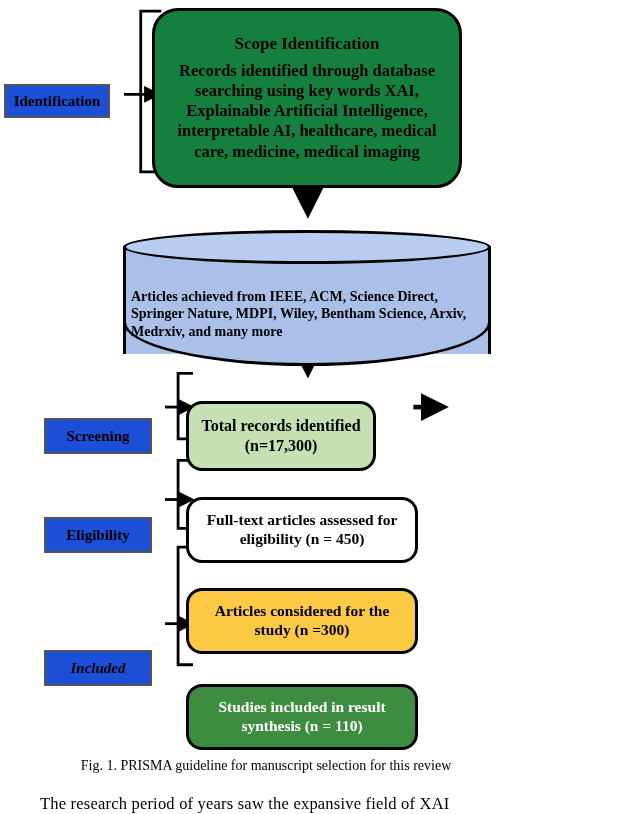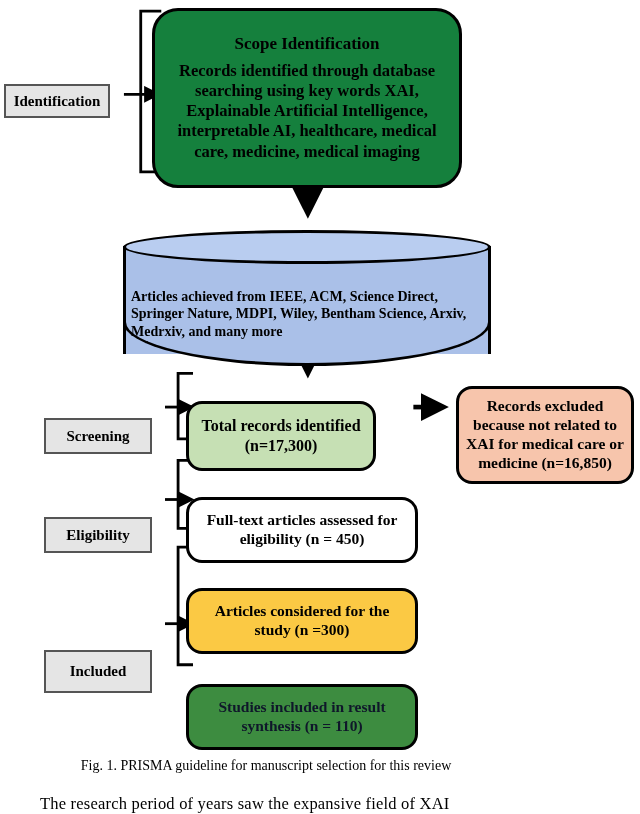--- a/index.html
+++ b/index.html
@@ -30,21 +30,21 @@
     justify-content: center;
     text-align: center;
     font-weight: bold;
     line-height: 1.22;
     border: 3px solid #000000;
   }
   .stage-label {
     position: absolute;
     box-sizing: border-box;
     border: 2px solid #555555;
-    background: #e5e5e5;
+    background: #1d4ed8;
     display: flex;
     align-items: center;
     justify-content: center;
     font-weight: bold;
     font-size: 15px;
     text-align: center;
   }
 
   
   #scope-box {
@@ -173,21 +173,21 @@
     background: #3d8c40;
     border-radius: 16px;
     font-size: 15.5px;
     padding: 2px 6px;
   }
 
   
   #label-identification { left: 4px; top: 84px; width: 106px; height: 34px; }
   #label-screening { left: 44px; top: 418px; width: 108px; height: 36px; }
   #label-eligibility { left: 44px; top: 517px; width: 108px; height: 36px; }
-  #label-included { left: 44px; top: 650px; width: 108px; height: 43px; }
+  #label-included { left: 44px; top: 650px; width: 108px; height: 36px; font-style: italic; }
 
   
   #caption {
     position: absolute;
     left: 0;
     top: 758px;
     width: 532px;
     text-align: center;
     font-size: 14px;
   }
@@ -260,24 +260,23 @@
     <div id="db-bottom"></div>
     <div id="db-top"></div>
     <div id="db-text">Articles achieved from IEEE, ACM, Science Direct, Springer Nature, MDPI, Wiley, Bentham Science, Arxiv, Medrxiv, and many more</div>
   </div>
 
   <div class="node" id="total-records">
     <div>Total records identified</div>
     <div>(n=17,300)</div>
   </div>
 
-  <div class="node" id="excluded">Records excluded because not related to XAI for medical care or medicine (n=16,850)</div>
 
   <div class="node" id="fulltext">Full-text articles assessed for eligibility (n = 450)</div>
 
   <div class="node" id="considered">Articles considered for the study (n =300)</div>
 
-  <div class="node" id="included-studies" style="color:#0f172a;">Studies included in result synthesis (n = 110)</div>
+  <div class="node" id="included-studies" style="color:#ffffff;">Studies included in result synthesis (n = 110)</div>
 
 </div>
 
 <div id="caption">Fig. 1. PRISMA guideline for manuscript selection for this review</div>
 <div id="body-text">The research period of years saw the expansive field of XAI</div>
 
 </body></html>

